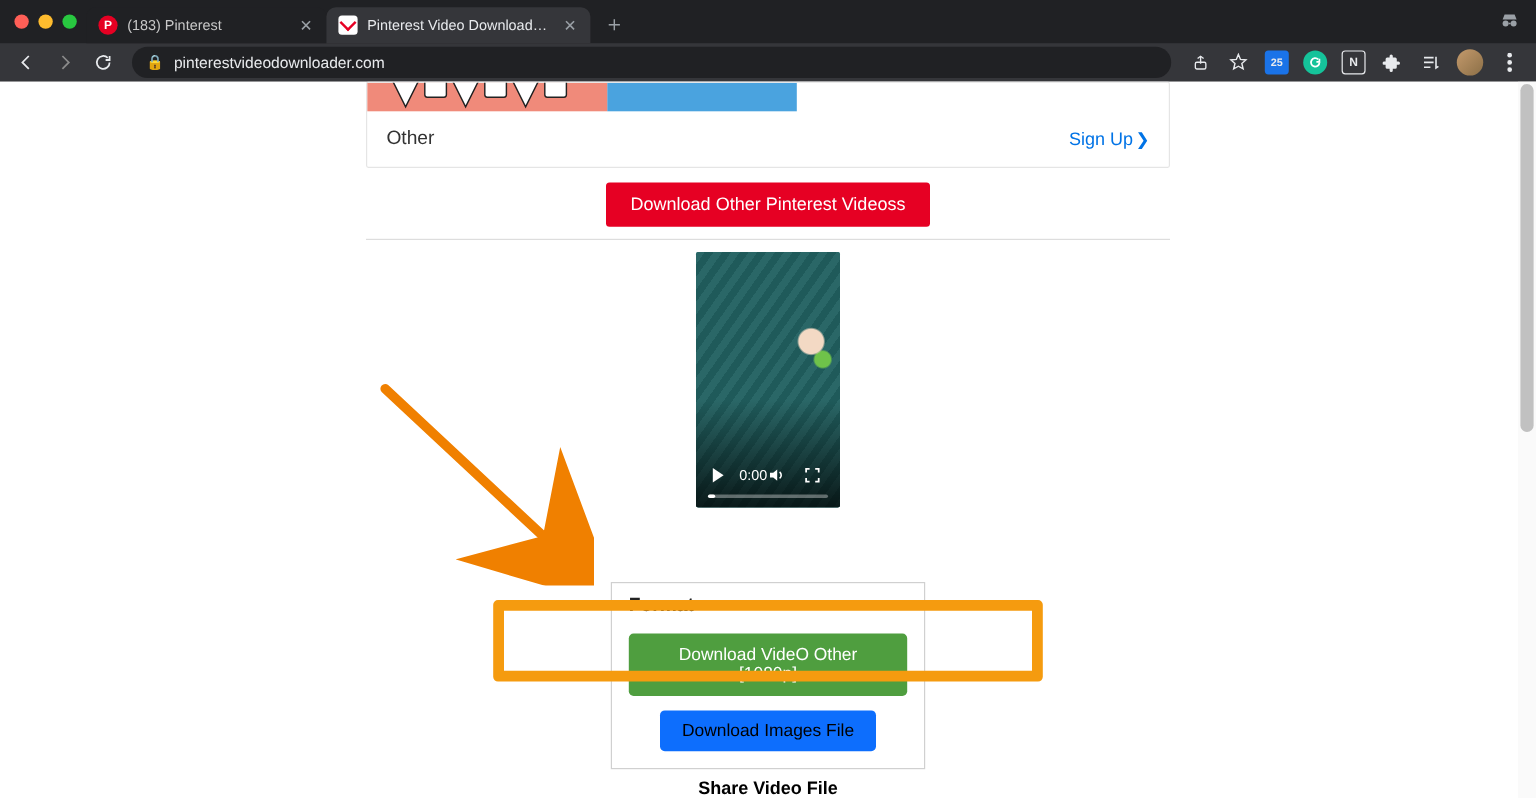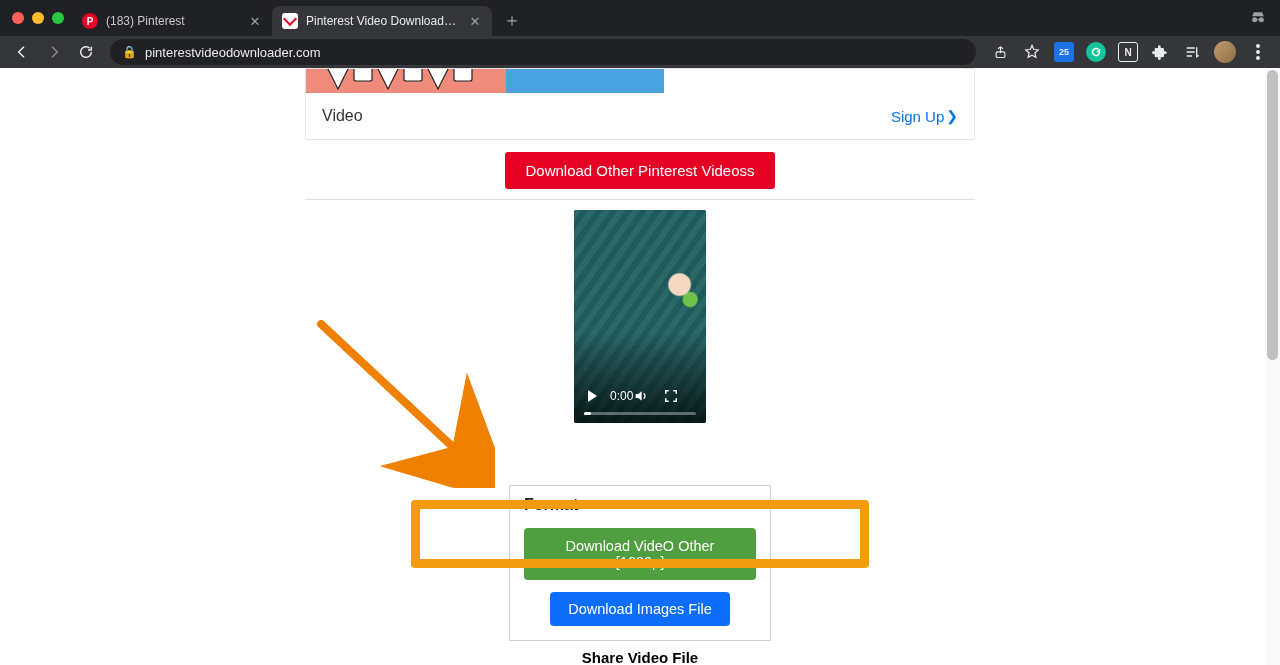--- a/index.html
+++ b/index.html
@@ -45,42 +45,42 @@
   .ad-banner .peach svg{ position:absolute; top:-4px;}
   .ad-row{ display:flex; justify-content:space-between; align-items:center; padding:14px 16px;}
   .ad-brand{ font-size:16px; color:#333;}
   .ad-cta{ color:#0073e6; font-size:15px; font-weight:500; display:flex; align-items:center; gap:2px; cursor:pointer;}
   .chev{ font-size:14px;}
   
   .btn-red{ background:#e60023; color:#fff; border:none; padding:10px 20px; font-size:15px; border-radius:3px; cursor:pointer; display:block; margin:12px auto 10px;}
   .hr{ border:none; border-top:1px solid #ddd; margin:0;}
   
   .video-wrap{ display:flex; justify-content:center; margin-top:10px;}
-  .video{ width:132px; height:213px; background:linear-gradient(#0f6b6b 0%, #137777 45%, #1a5555 46%, #0d4444 100%); border-radius:2px; position:relative; overflow:hidden;padding-left:32px;}
+  .video{ width:120px; height:213px; background:linear-gradient(#0f6b6b 0%, #137777 45%, #1a5555 46%, #0d4444 100%); border-radius:2px; position:relative; overflow:hidden;padding-left:32px;}
   .video .thumb{ position:absolute; inset:0; background:
      radial-gradient(circle at 80% 35%, #f3d9c4 6%, transparent 7%),
      radial-gradient(circle at 88% 42%, #6fc24a 4%, transparent 5%),
      repeating-linear-gradient(125deg,#2a6767 0 6px,#1f5a5a 6px 12px);
      }
   .video .fade{ position:absolute; left:0; right:0; bottom:0; height:90px; background:linear-gradient(transparent,rgba(0,0,0,.75));}
   .video .controls{ position:absolute; left:0; right:0; bottom:8px; padding:0 10px;}
   .vc-row{ display:flex; align-items:center; justify-content:space-between; color:#fff; font-size:12px;}
   .vc-left{ display:flex; align-items:center; gap:10px;}
   .play-tri{ width:0;height:0;border-left:9px solid #fff;border-top:6px solid transparent;border-bottom:6px solid transparent;}
   .vicon{ width:16px; height:16px; display:flex; align-items:center; justify-content:center; cursor:pointer;}
   .progress{ height:3px; background:rgba(255,255,255,.35); border-radius:2px; margin-top:8px; position:relative;}
   .progress .fill{ position:absolute; left:0; top:0; height:100%; width:6%; background:#fff; border-radius:2px;}
   .dots-v{ display:flex; flex-direction:column; gap:2px;}
   
   .arrow{ position:absolute; left:10px; top:250px; pointer-events:none;}
   
   .format-box{ width:262px; margin:62px auto 0; border:1px solid #d0d0d0; background:#fff; padding:10px 14px 14px; position:relative;}
   .format-title{ font-weight:700; font-size:16px; color:#222; margin-bottom:14px;}
   .btn-green{ background:#4f9e3f; color:#fff; border:none; padding:10px 16px; font-size:14.5px; border-radius:4px; cursor:pointer; display:block; margin:0 auto 12px;}
-  .btn-blue{ background:#0d6efd; color:#ffffff; border:none; padding:9px 18px; font-size:14.5px; border-radius:4px; cursor:pointer; display:block; margin:0 auto;}
+  .btn-blue{ background:#0d6efd; color:#000000; border:none; padding:9px 18px; font-size:14.5px; border-radius:4px; cursor:pointer; display:block; margin:0 auto;}
   
   .highlight{ position:absolute; border:9px solid #f59b0f; border-radius:4px; width:458px; height:68px; left:106px; top:432px; pointer-events:none;}
   
   .share-title{ text-align:center; font-weight:700; font-size:15px; margin-top:8px;}
   .share-row{ display:flex; justify-content:center; gap:0px; margin-top:4px;}
   .sh{ width:28px;height:28px;border-radius:50%; display:flex;align-items:center;justify-content:center; color:#fff; font-weight:bold; font-size:15px; cursor:pointer;}
   .sh.fb{background:#3b5998;}
   .sh.tw{background:#1da1f2;}
   .sh.wa{background:#25d366;}
 </style>
@@ -198,21 +198,21 @@
             <g fill="#fff" stroke="#222" stroke-width="1.2">
               <rect x="48" y="0" width="18" height="16" rx="2"></rect>
               <rect x="98" y="0" width="18" height="16" rx="2"></rect>
               <rect x="148" y="0" width="18" height="16" rx="2"></rect>
             </g>
           </svg>
         </div>
         <div class="blue"></div>
       </div>
       <div class="ad-row">
-        <div class="ad-brand">Video</div>
+        <div class="ad-brand">Other</div>
         <a class="ad-cta">
           <span>Sign Up</span>
           <span class="chev">❯</span>
         </a>
       </div>
     </div>
 
     <button class="btn-red">Download Other Pinterest Videoss</button>
     <hr class="hr">
 

